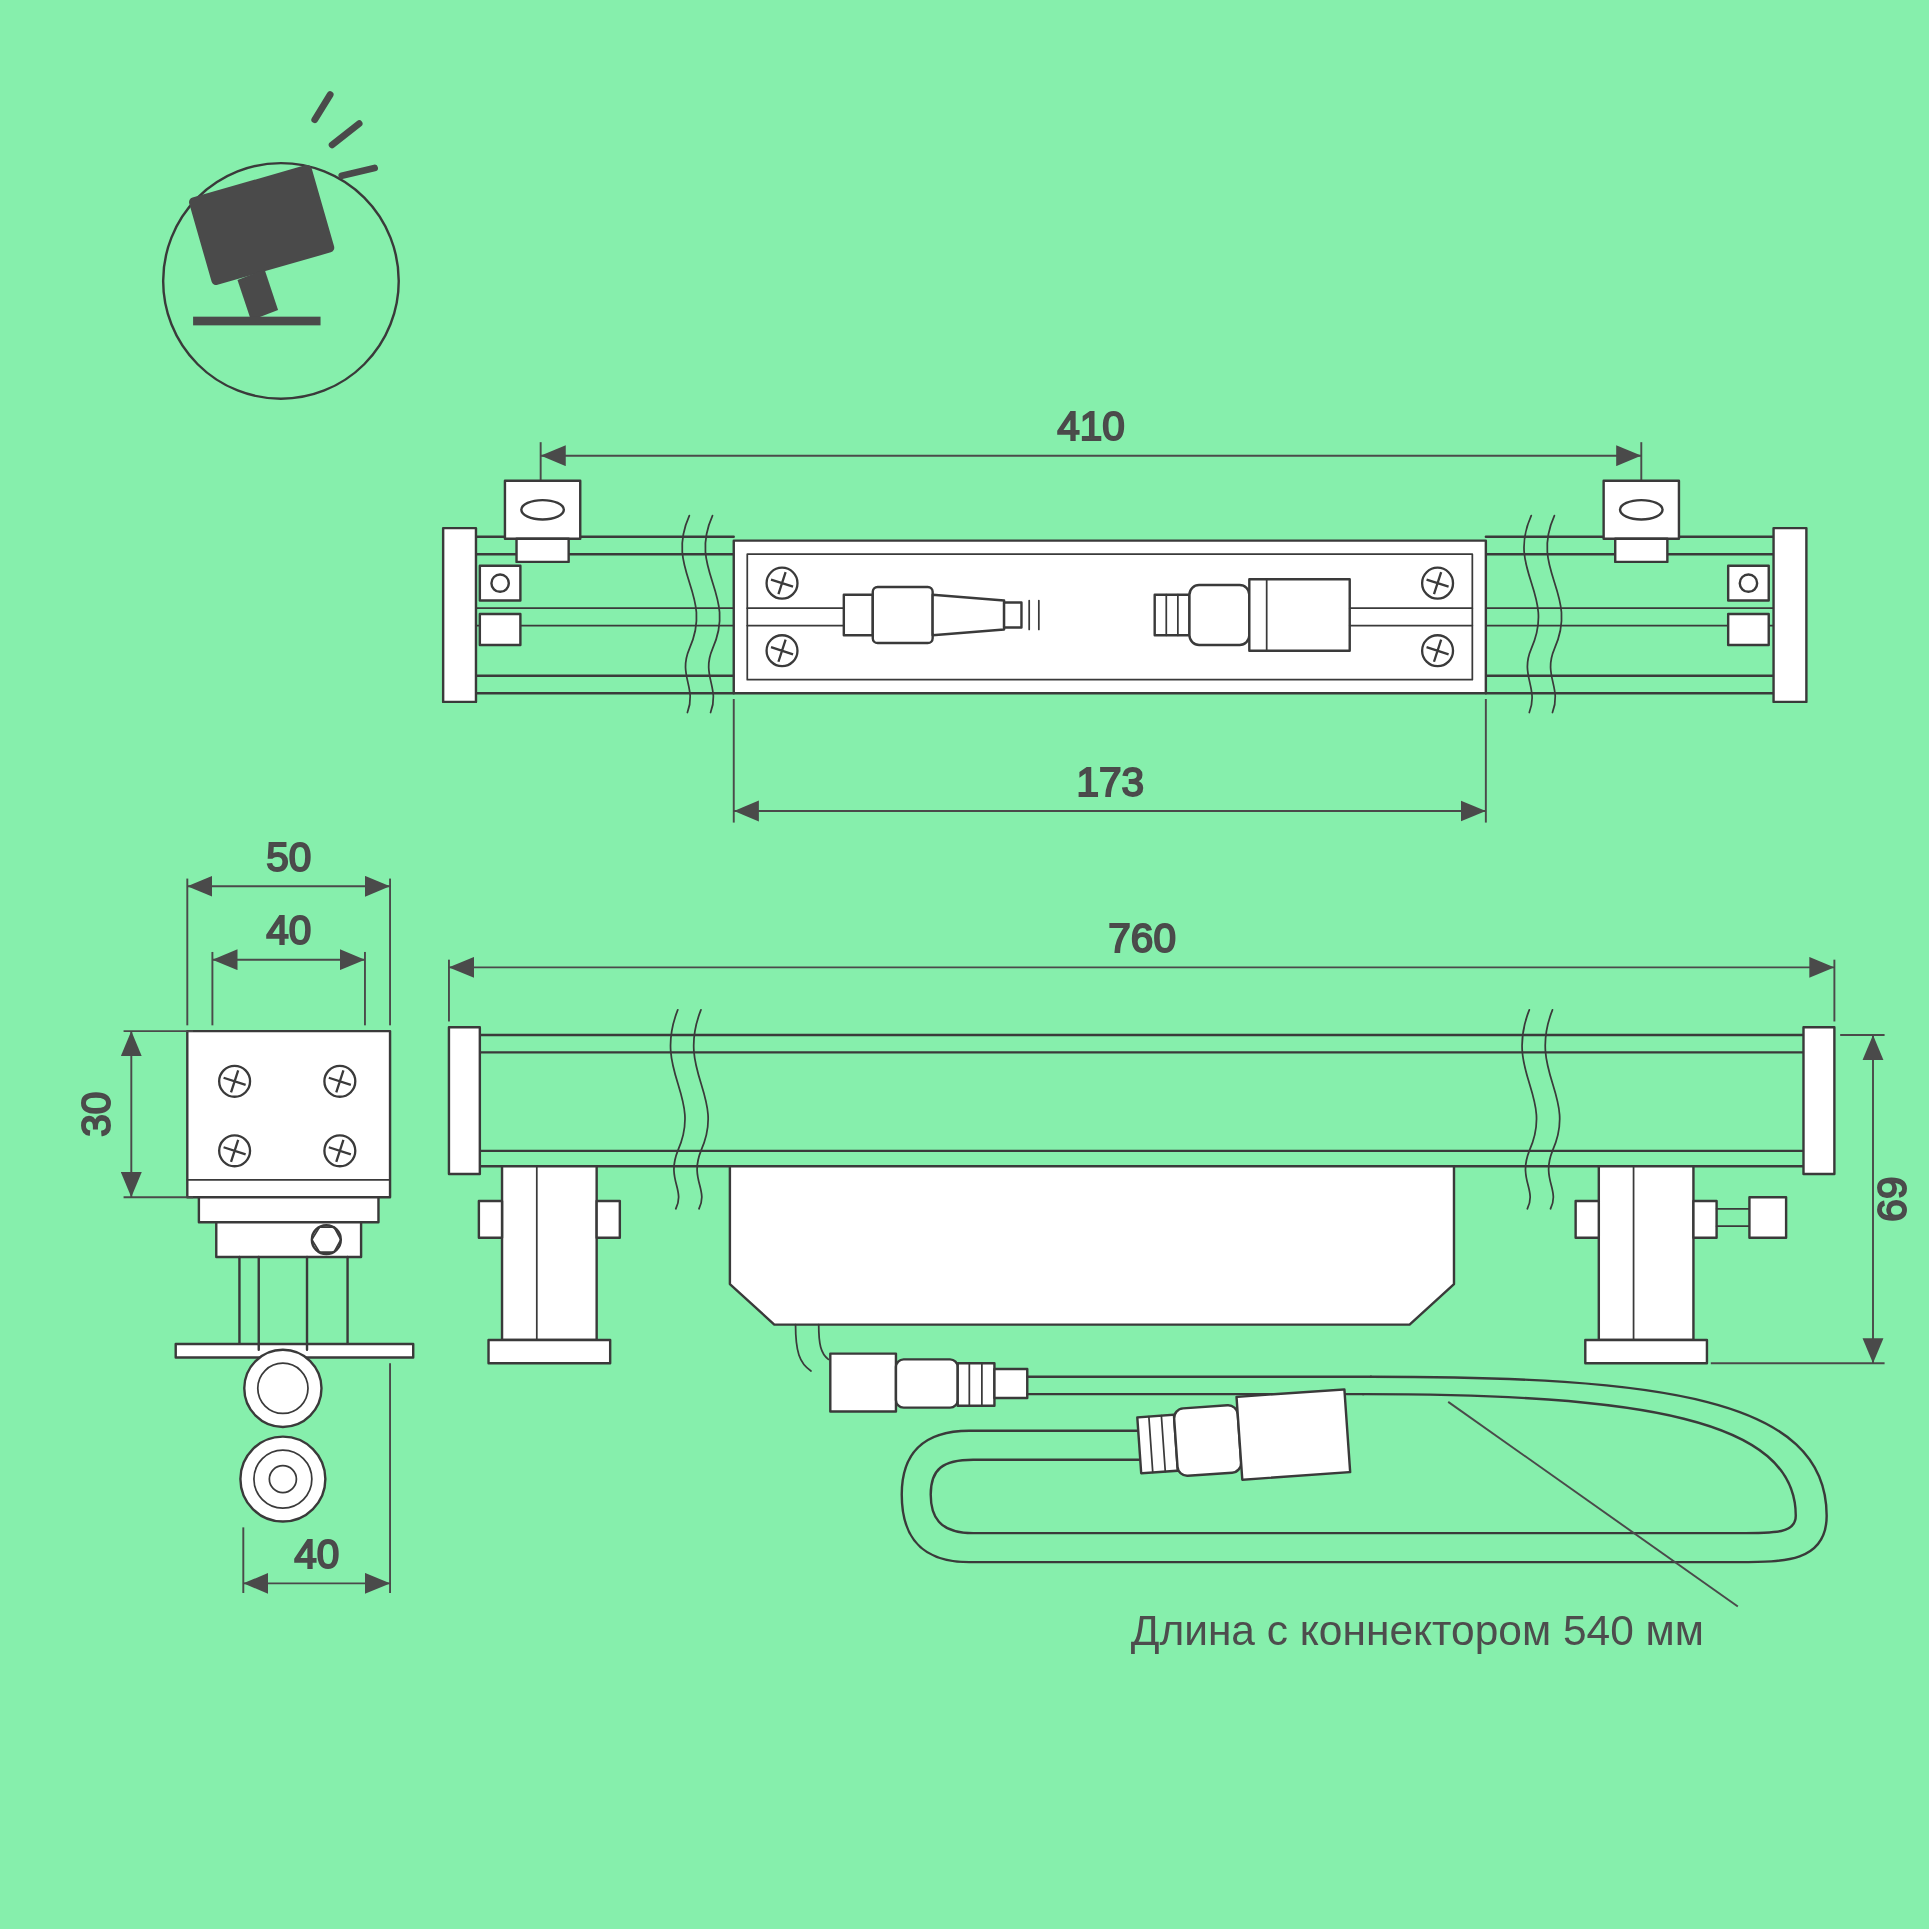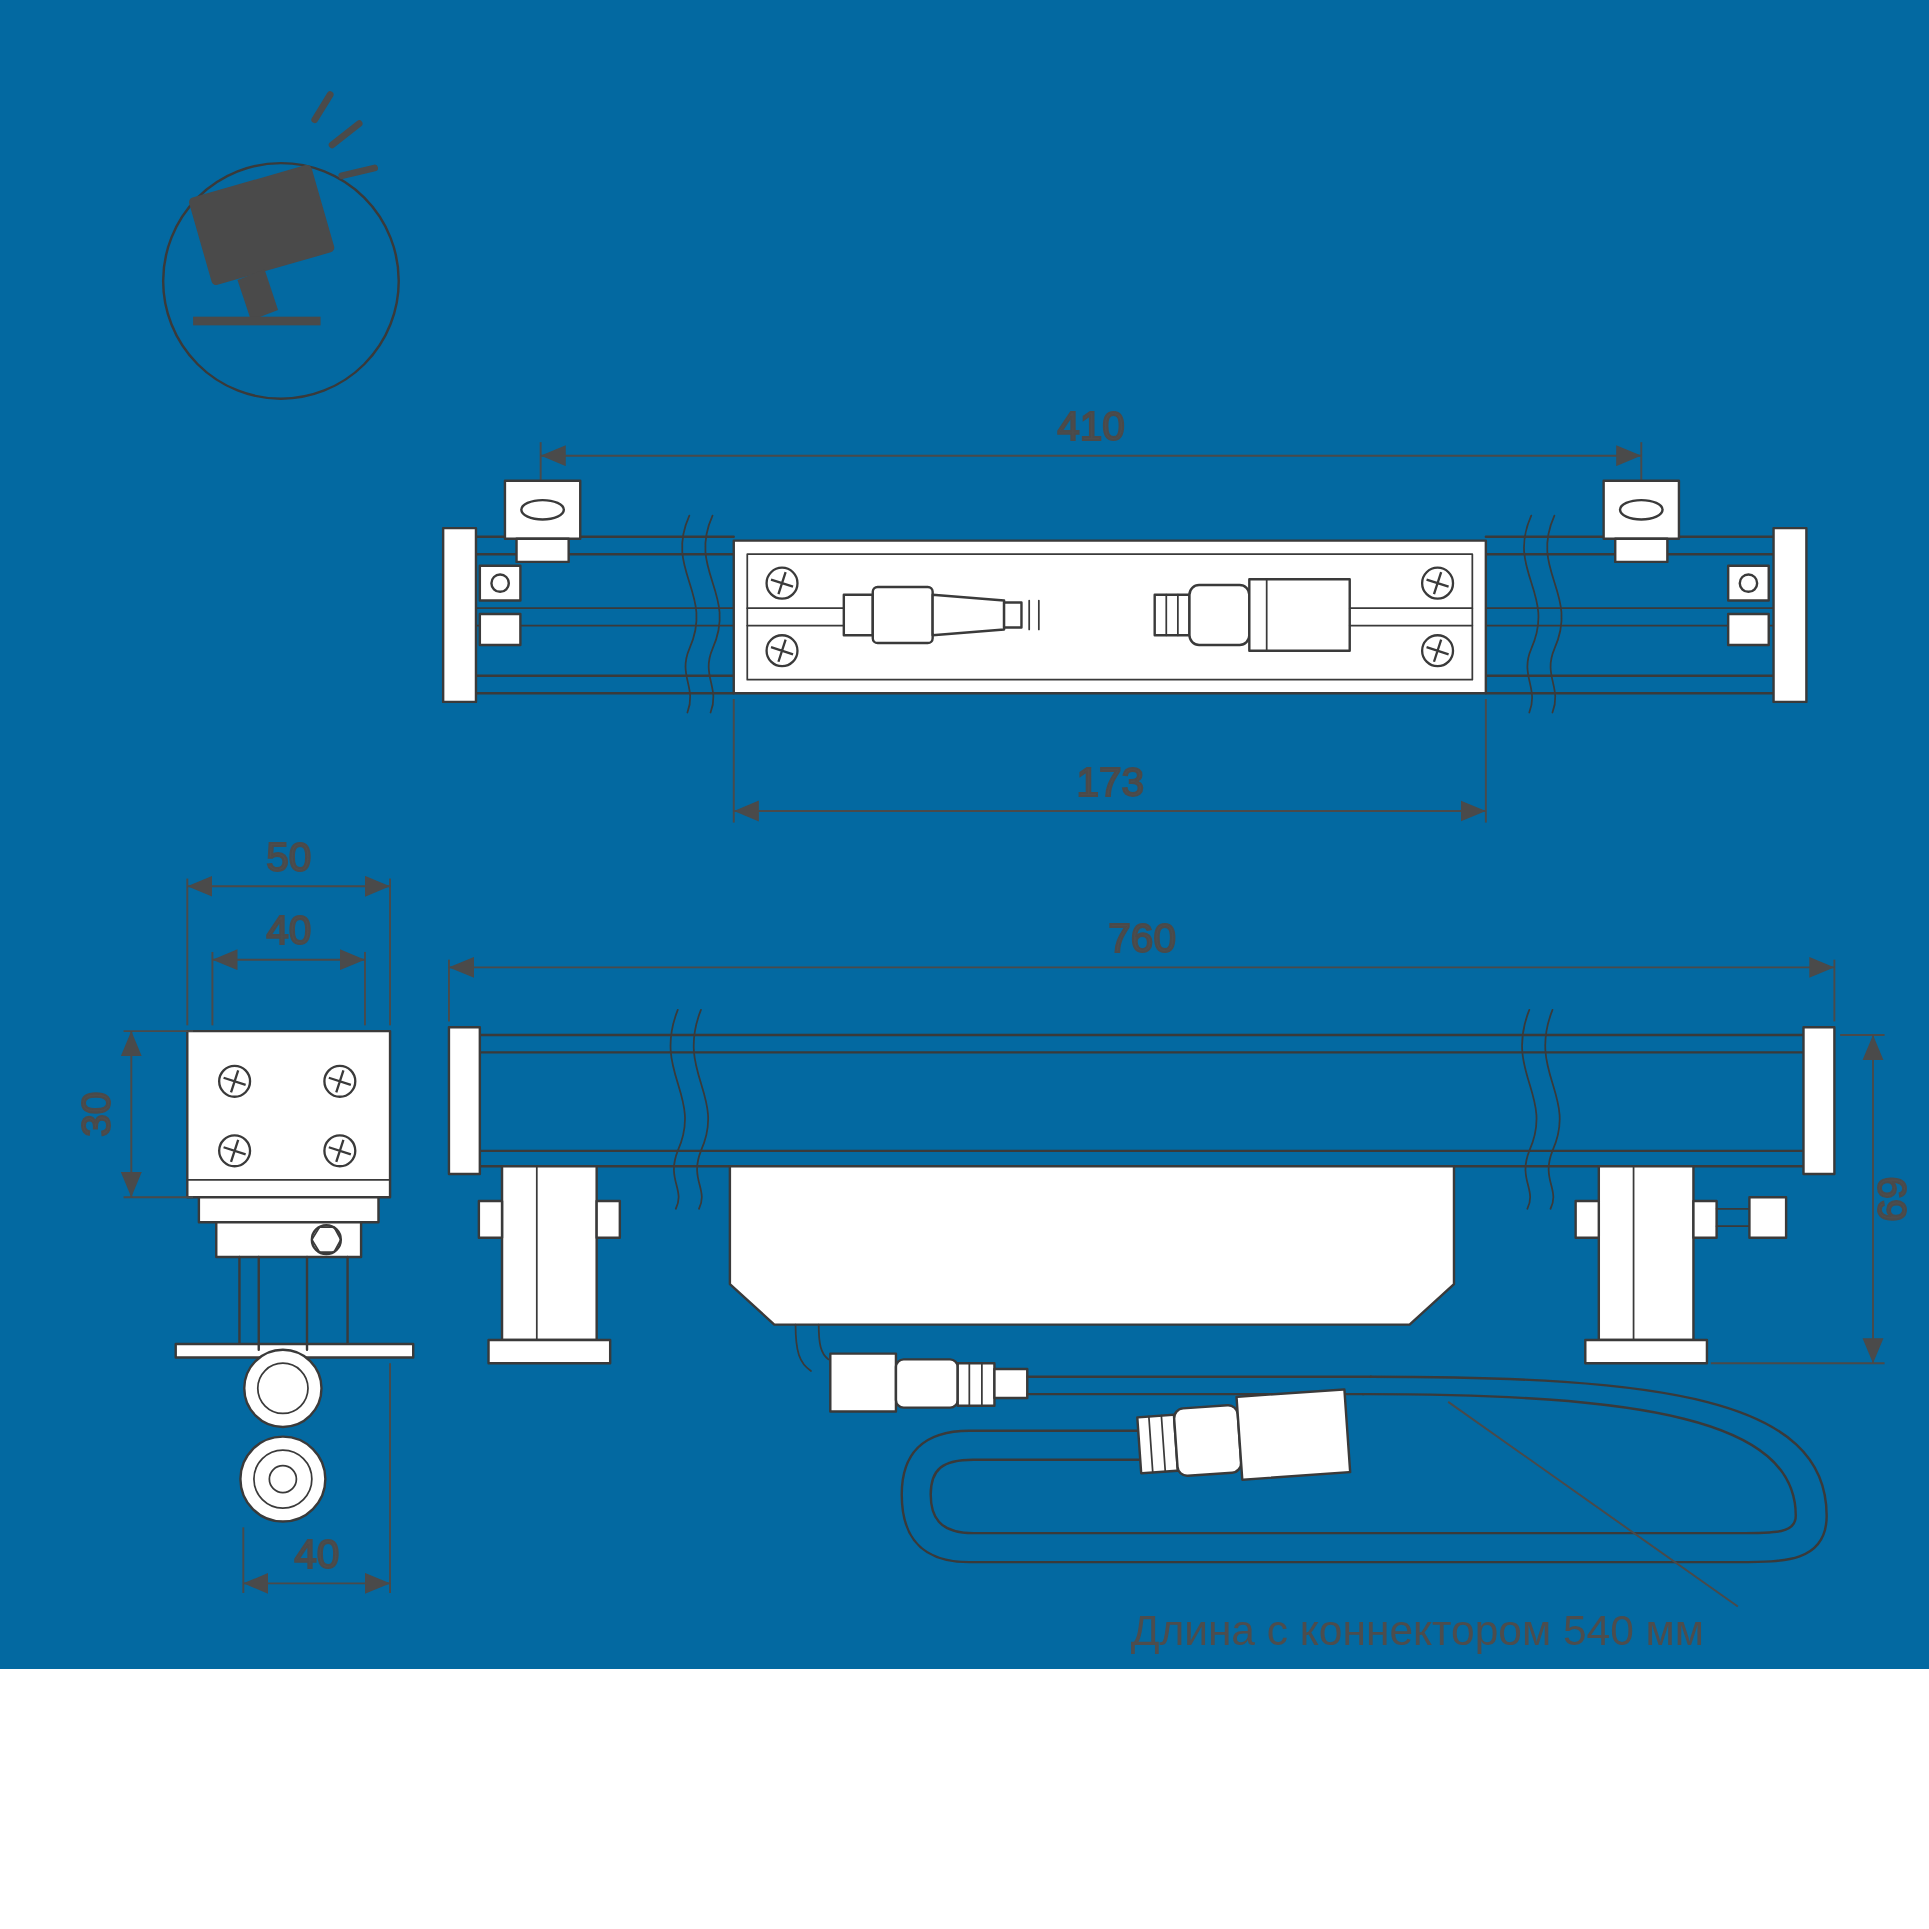--- a/index.html
+++ b/index.html
@@ -1,16 +1,16 @@
 <!DOCTYPE html>
 <html><head>
 <meta charset="utf-8">
 <style>
   html,body{margin:0;padding:0;background:#ffffff;}
-  .stage{width:1929px;height:1669px;position:relative;background:#0369a1;}
+  .stage{width:1929px;height:1929px;position:relative;background:#86efac;}
   svg{display:block;}
   .obj{fill:none;stroke:#3a3a3a;stroke-width:2.5;stroke-linecap:round;stroke-linejoin:round;}
   .objf{fill:#ffffff;stroke:#3a3a3a;stroke-width:2.5;stroke-linejoin:round;}
   .thin{stroke-width:1.8;}
   .dim{fill:none;stroke:#4a4a4a;stroke-width:2;}
   .dimtxt{font-family:"Liberation Sans","DejaVu Sans",sans-serif;font-size:42px;fill:#4d4d4d;}
   .note{font-family:"Liberation Sans","DejaVu Sans",sans-serif;font-size:44px;fill:#4d4d4d;}
   .dark{fill:#4a4a4a;stroke:none;}
   .ray{stroke:#4a4a4a;stroke-width:7;stroke-linecap:round;fill:none;}
 </style>

